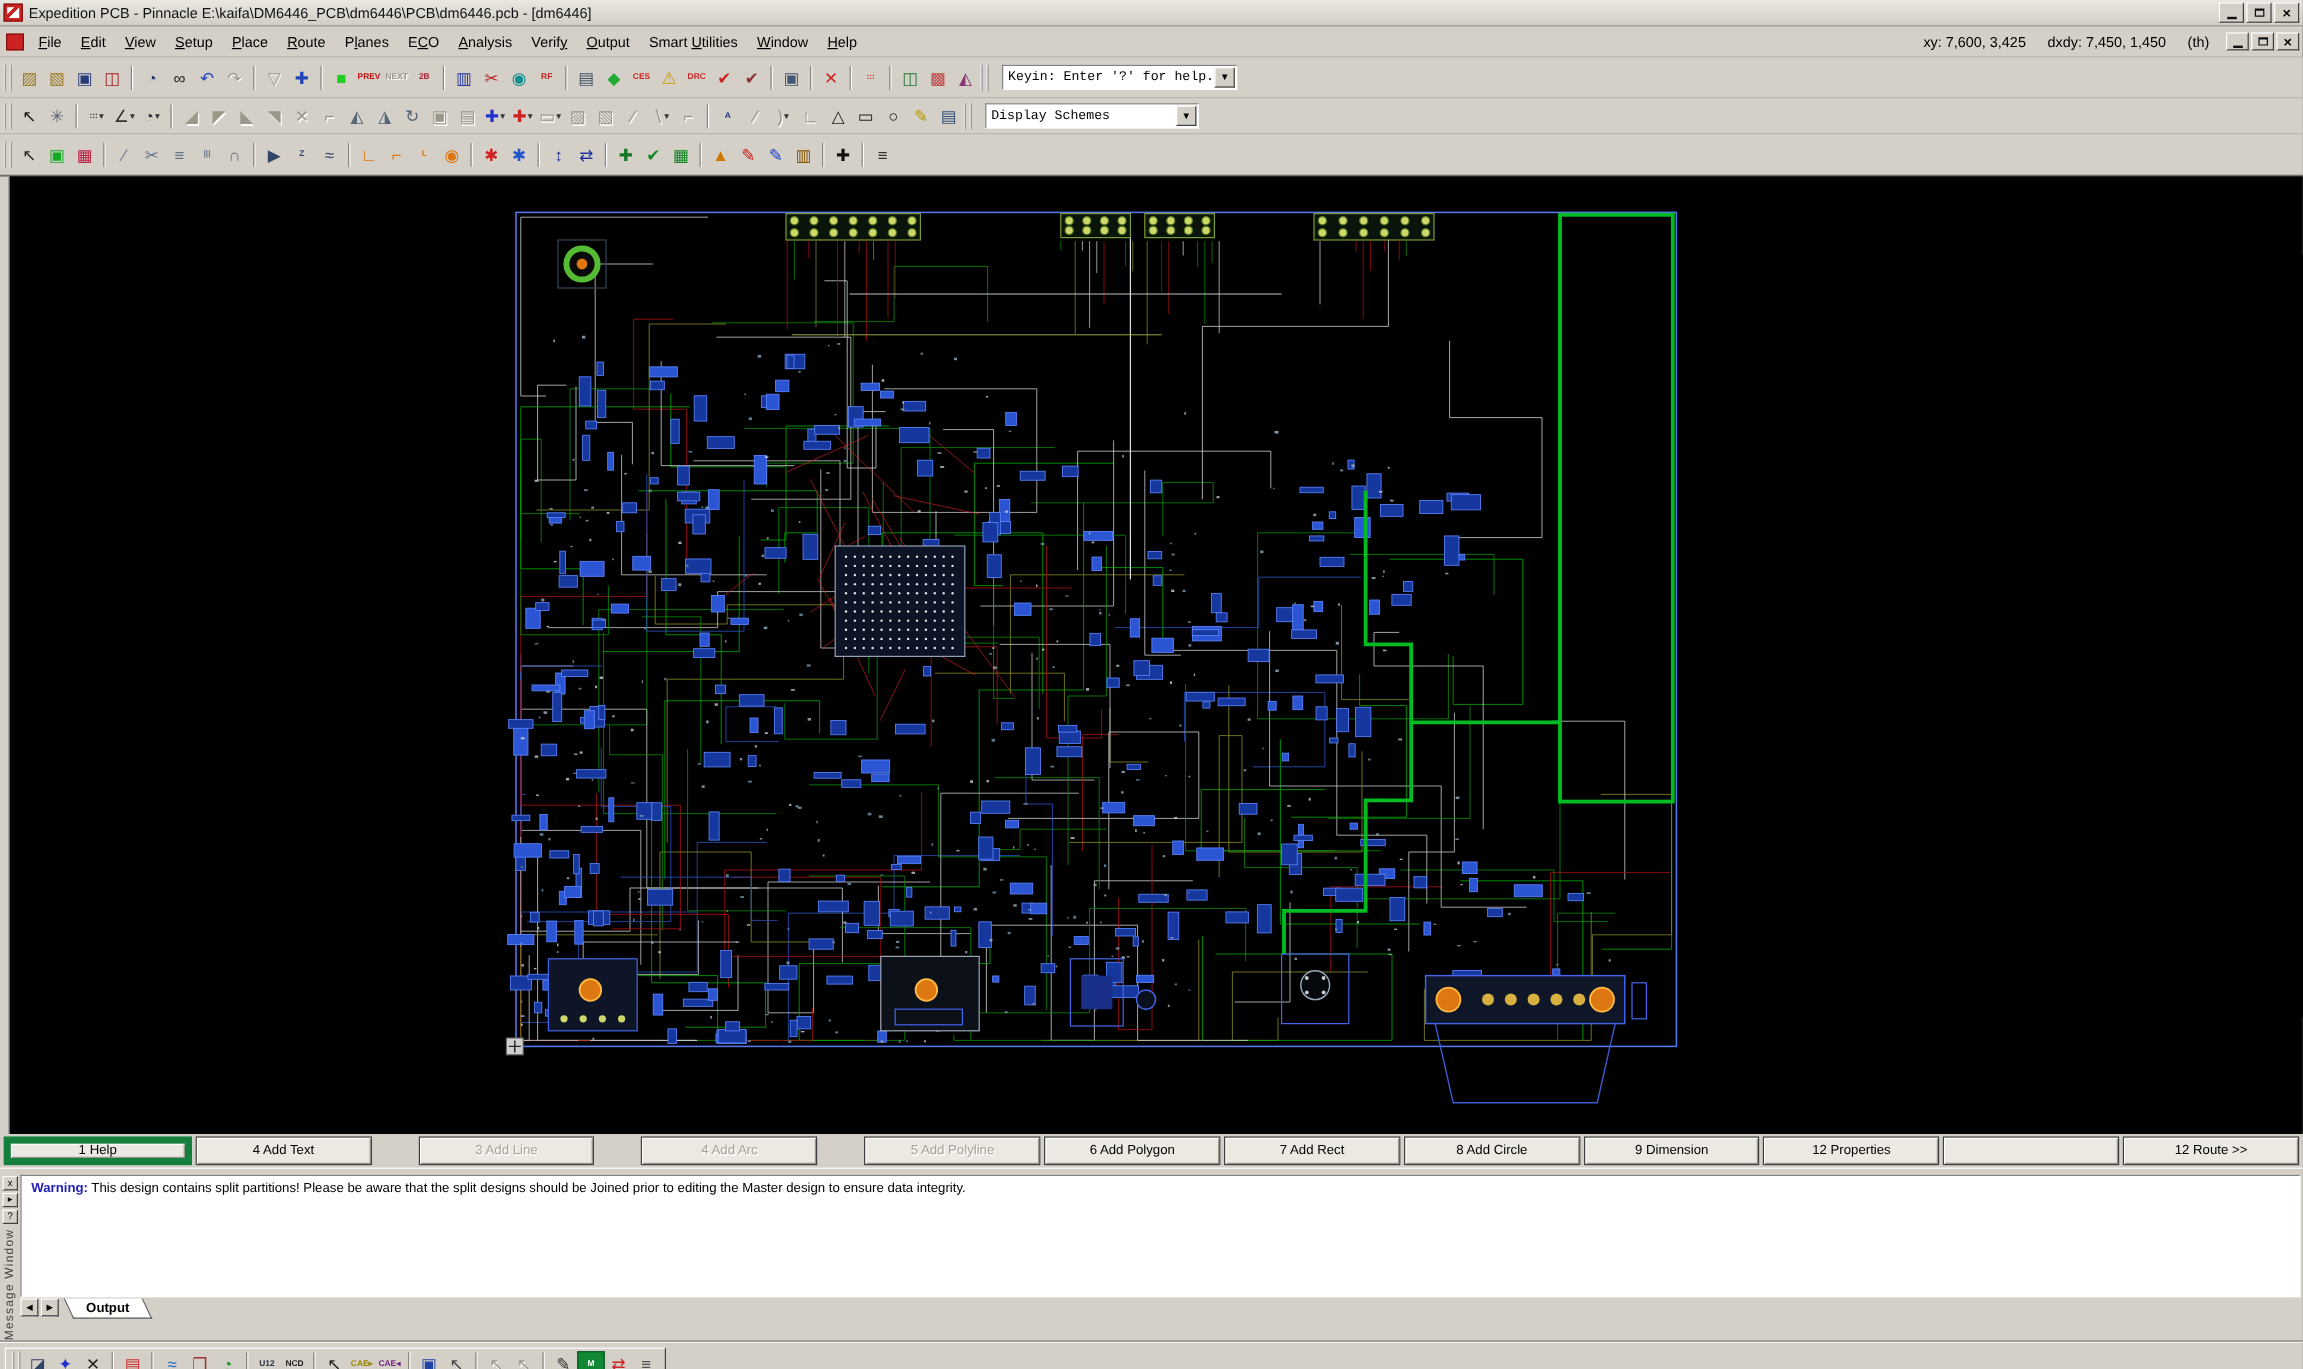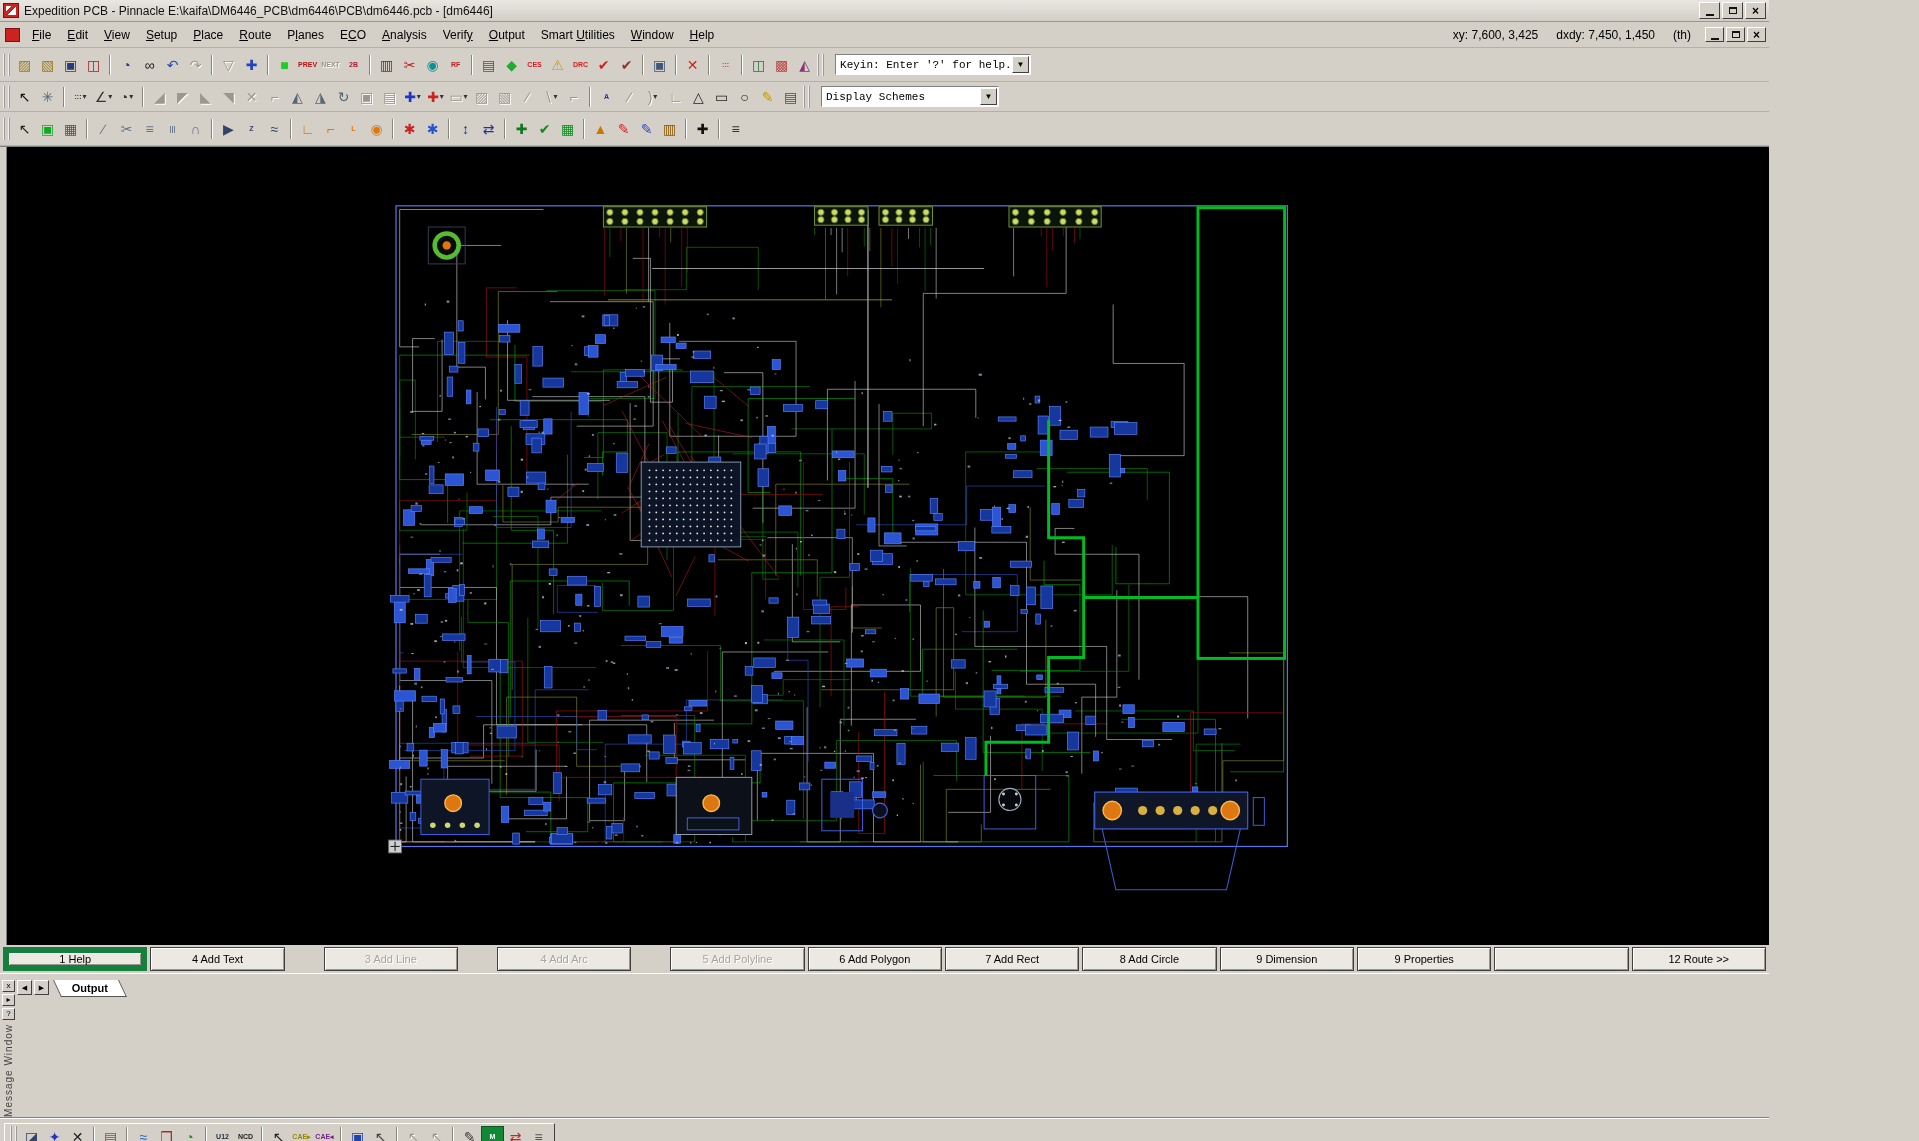--- a/index.html
+++ b/index.html
@@ -1,18 +1,18 @@
 <!DOCTYPE html>
 <html><head>
 <meta charset="utf-8">
 <style>
   * { box-sizing: border-box; margin: 0; padding: 0; }
   html,body { width:1919px; height:1141px; overflow:hidden; }
   body { font-family:"Liberation Sans", sans-serif; background:#d4d0c8; font-size:11px; color:#000; }
-  .app { width:1769px; height:1141px; display:flex; flex-direction:column; }
+  .app { width:1919px; height:1141px; display:flex; flex-direction:column; }
 
   
   .titlebar { height:22px; background:linear-gradient(#e9e7e1,#d2cec6); display:flex; align-items:center;
               border-bottom:1px solid #9a968e; padding:0 3px; flex:0 0 22px; }
   .app-icon { width:16px; height:15px; background:#c22; border:1px solid #801010; margin-right:5px; position:relative; }
   .app-icon::after { content:""; position:absolute; left:2px; top:2px; right:2px; bottom:2px;
                      background:linear-gradient(135deg,#fff 30%, #c22 30%, #c22 55%, #fff 55%); }
   .title { font-size:12px; color:#111; white-space:nowrap; overflow:hidden; flex:1; }
   .winbtns { display:flex; gap:2px; }
   .wbtn { width:21px; height:17px; background:#d4d0c8; border:1px solid; border-color:#fff #404040 #404040 #fff;
@@ -1531,33 +1531,39 @@
   <div class="fnbar">
       <div class="fnbtn focus">1 Help</div>
       <div class="fnbtn">4 Add Text</div>
       <div class="fnbtn dis">3 Add Line</div>
       <div class="fnbtn dis">4 Add Arc</div>
       <div class="fnbtn dis">5 Add Polyline</div>
       <div class="fnbtn">6 Add Polygon</div>
       <div class="fnbtn">7 Add Rect</div>
       <div class="fnbtn">8 Add Circle</div>
       <div class="fnbtn">9 Dimension</div>
-      <div class="fnbtn">9 Properties</div>
+      <div class="fnbtn">12 Properties</div>
       <div class="fnbtn"></div>
       <div class="fnbtn">12 Route &gt;&gt;</div>
     </div>
 
   <div class="msgwin">
     <div class="msgside">
       <div class="msbtn">x</div>
       <div class="msbtn">▸</div>
       <div class="msbtn">?</div>
       <div class="vlabel">Message Window</div>
     </div>
     <div class="msgmain">
+      <div class="msgbody">
+        <div class="warnline">
+          <span class="wlab">Warning:</span>
+          <span>This design contains split partitions! Please be aware that the split designs should be Joined prior to editing the Master design to ensure data integrity.</span>
+        </div>
+      </div>
       <div class="tabrow">
         <div class="tarr">◀</div>
         <div class="tarr">▶</div>
         <div class="tab">
           <span class="tabtxt">Output</span>
         </div>
       </div>
     </div>
   </div>
 

